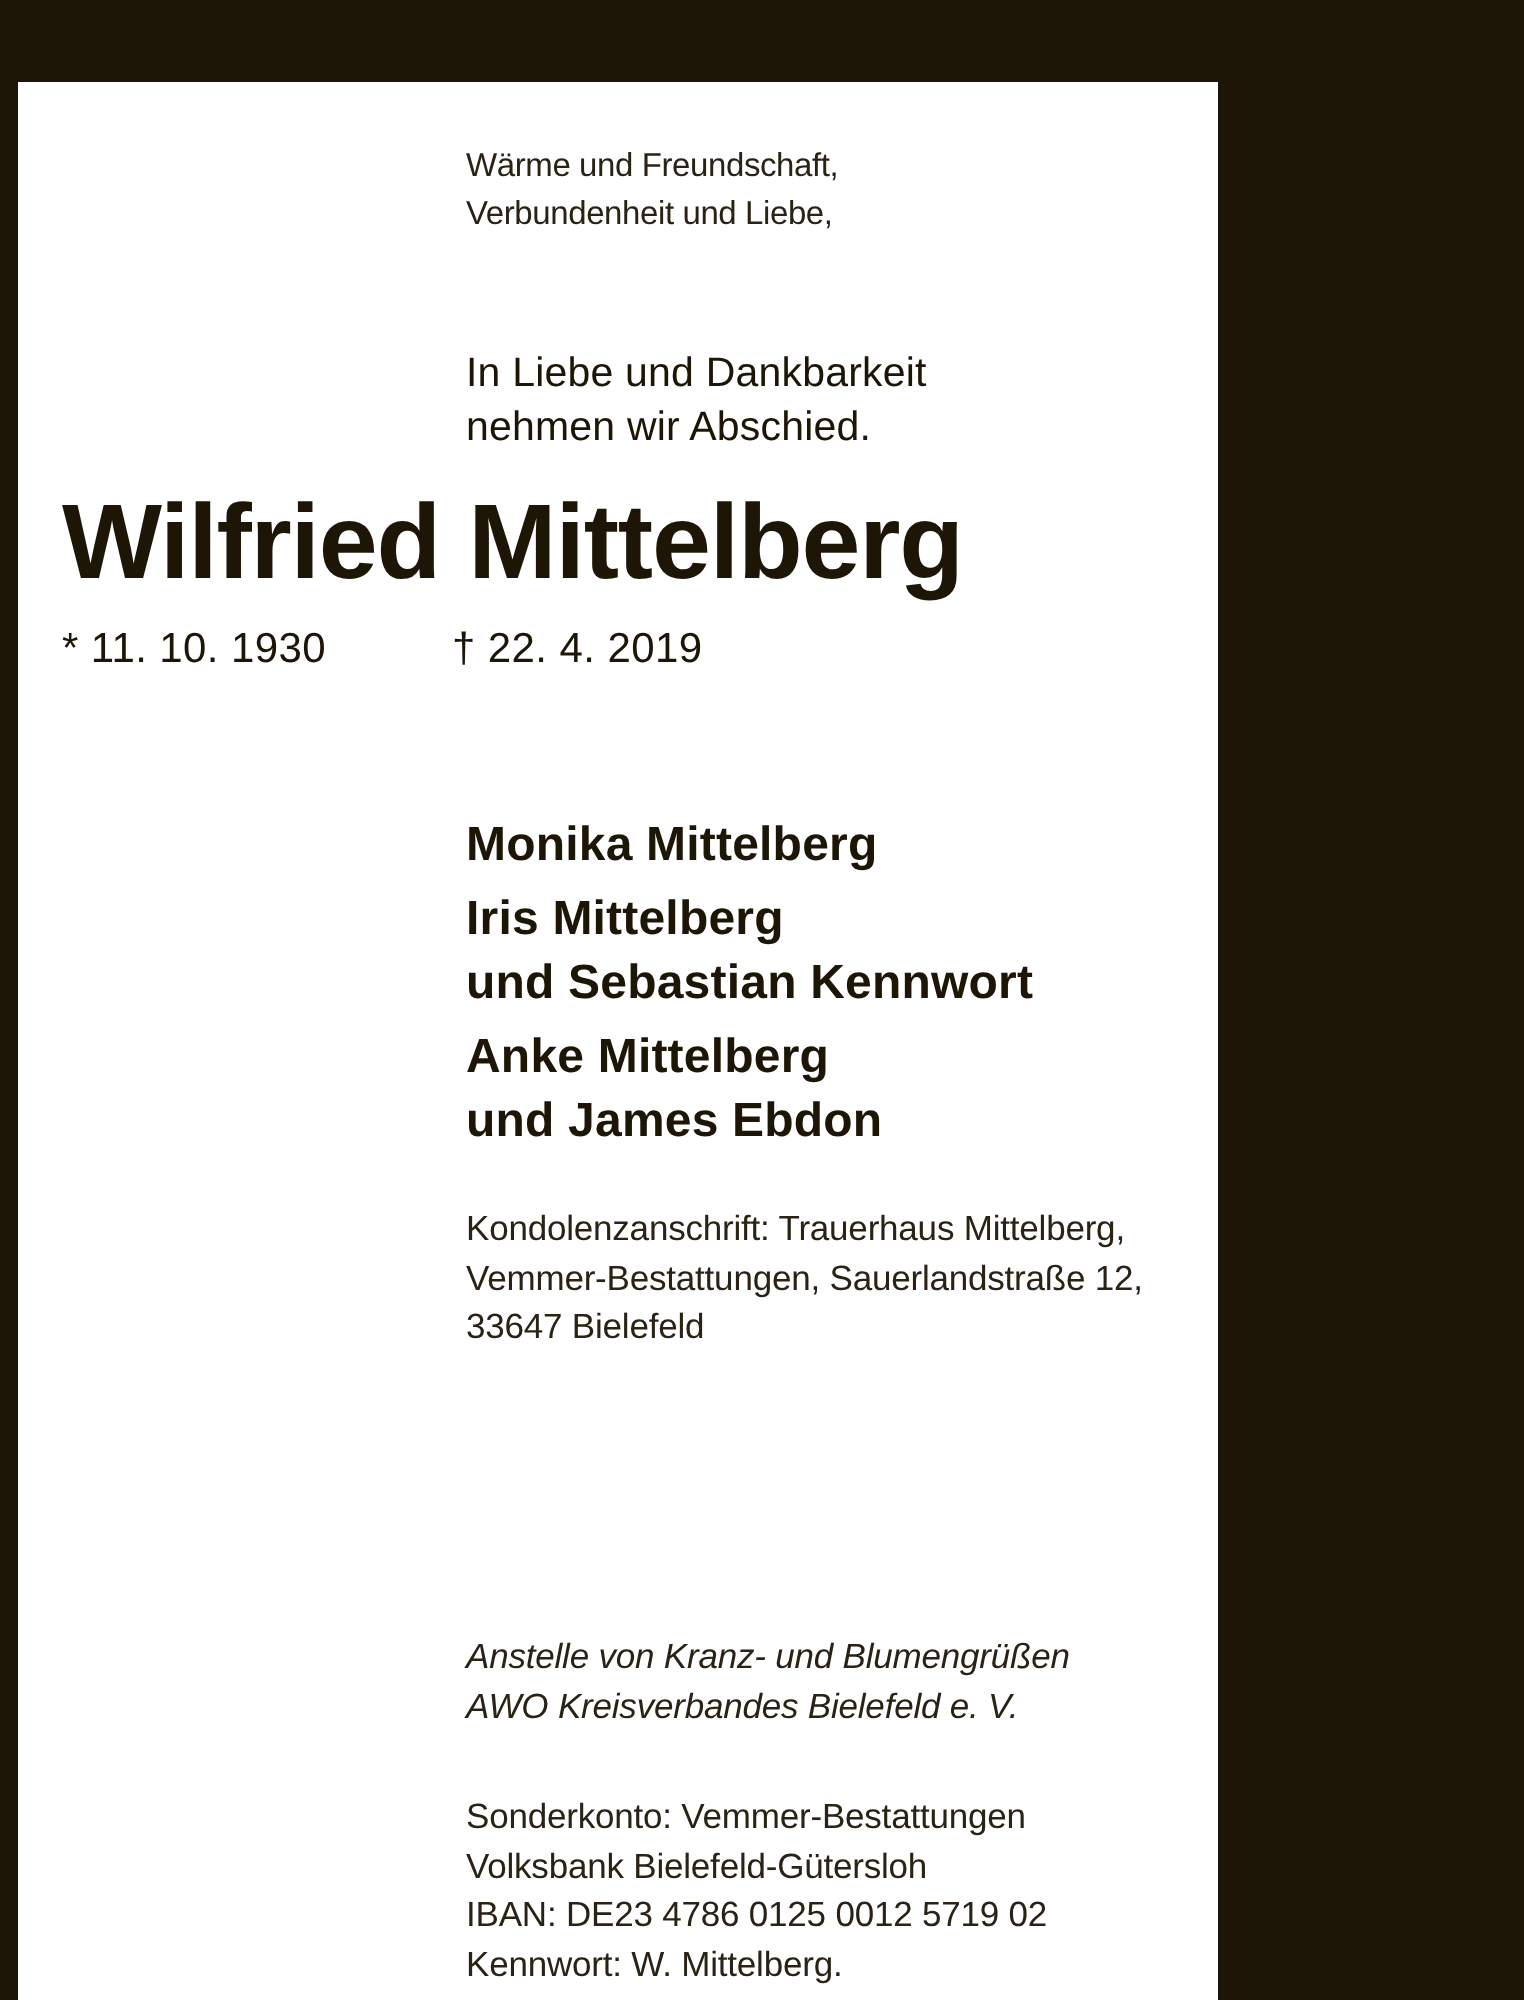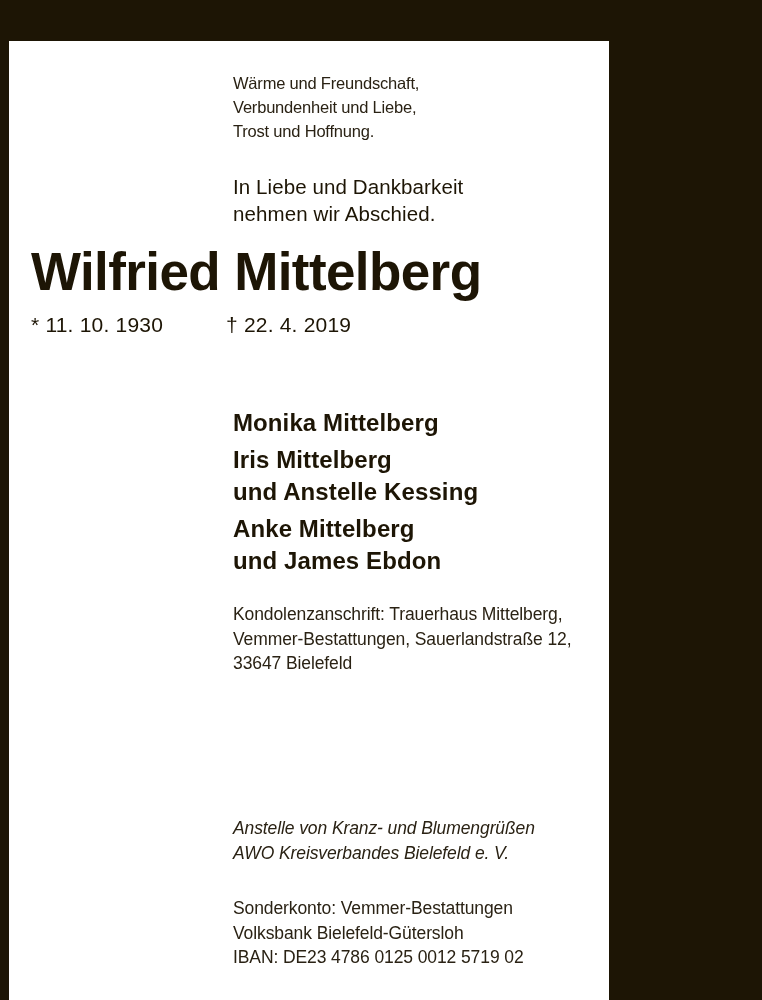--- a/index.html
+++ b/index.html
@@ -92,21 +92,20 @@
     .account { top: 855px; }
   </style>
 </head>
 <body>
 
 <div class="page">
 
   <p class="blk verse">
     <span class="line">Wärme und Freundschaft,</span>
     <span class="line">Verbundenheit und Liebe,</span>
-    <span class="line">Trost und Hoffnung.</span>
   </p>
 
   <p class="blk farewell">
     <span class="line">In Liebe und Dankbarkeit</span>
     <span class="line">nehmen wir Abschied.</span>
   </p>
 
   <h1 class="blk deceased-name">Wilfried Mittelberg</h1>
 
   <div class="blk dates">
@@ -114,21 +113,21 @@
     <span class="death">† 22. 4. 2019</span>
   </div>
 
 
   <div class="blk mourners">
     <div class="mourner-group">
       <span class="line">Monika Mittelberg</span>
     </div>
     <div class="mourner-group">
       <span class="line">Iris Mittelberg</span>
-      <span class="line">und Anstelle Kessing</span>
+      <span class="line">und Sebastian Kennwort</span>
     </div>
     <div class="mourner-group">
       <span class="line">Anke Mittelberg</span>
       <span class="line">und James Ebdon</span>
     </div>
   </div>
 
   <p class="blk info address">
     <span class="line">Kondolenzanschrift: Trauerhaus Mittelberg,</span>
     <span class="line">Vemmer-Bestattungen, Sauerlandstraße 12,</span>
@@ -138,15 +137,16 @@
 
   <p class="blk info donation">
     <span class="line">Anstelle von Kranz- und Blumengrüßen</span>
     <span class="line">AWO Kreisverbandes Bielefeld e. V.</span>
   </p>
 
   <p class="blk info account">
     <span class="line">Sonderkonto: Vemmer-Bestattungen</span>
     <span class="line">Volksbank Bielefeld-Gütersloh</span>
     <span class="line">IBAN: DE23 4786 0125 0012 5719 02</span>
+    <span class="line">Kennwort: W. Mittelberg.</span>
   </p>
 
 </div>
 
 </body></html>

